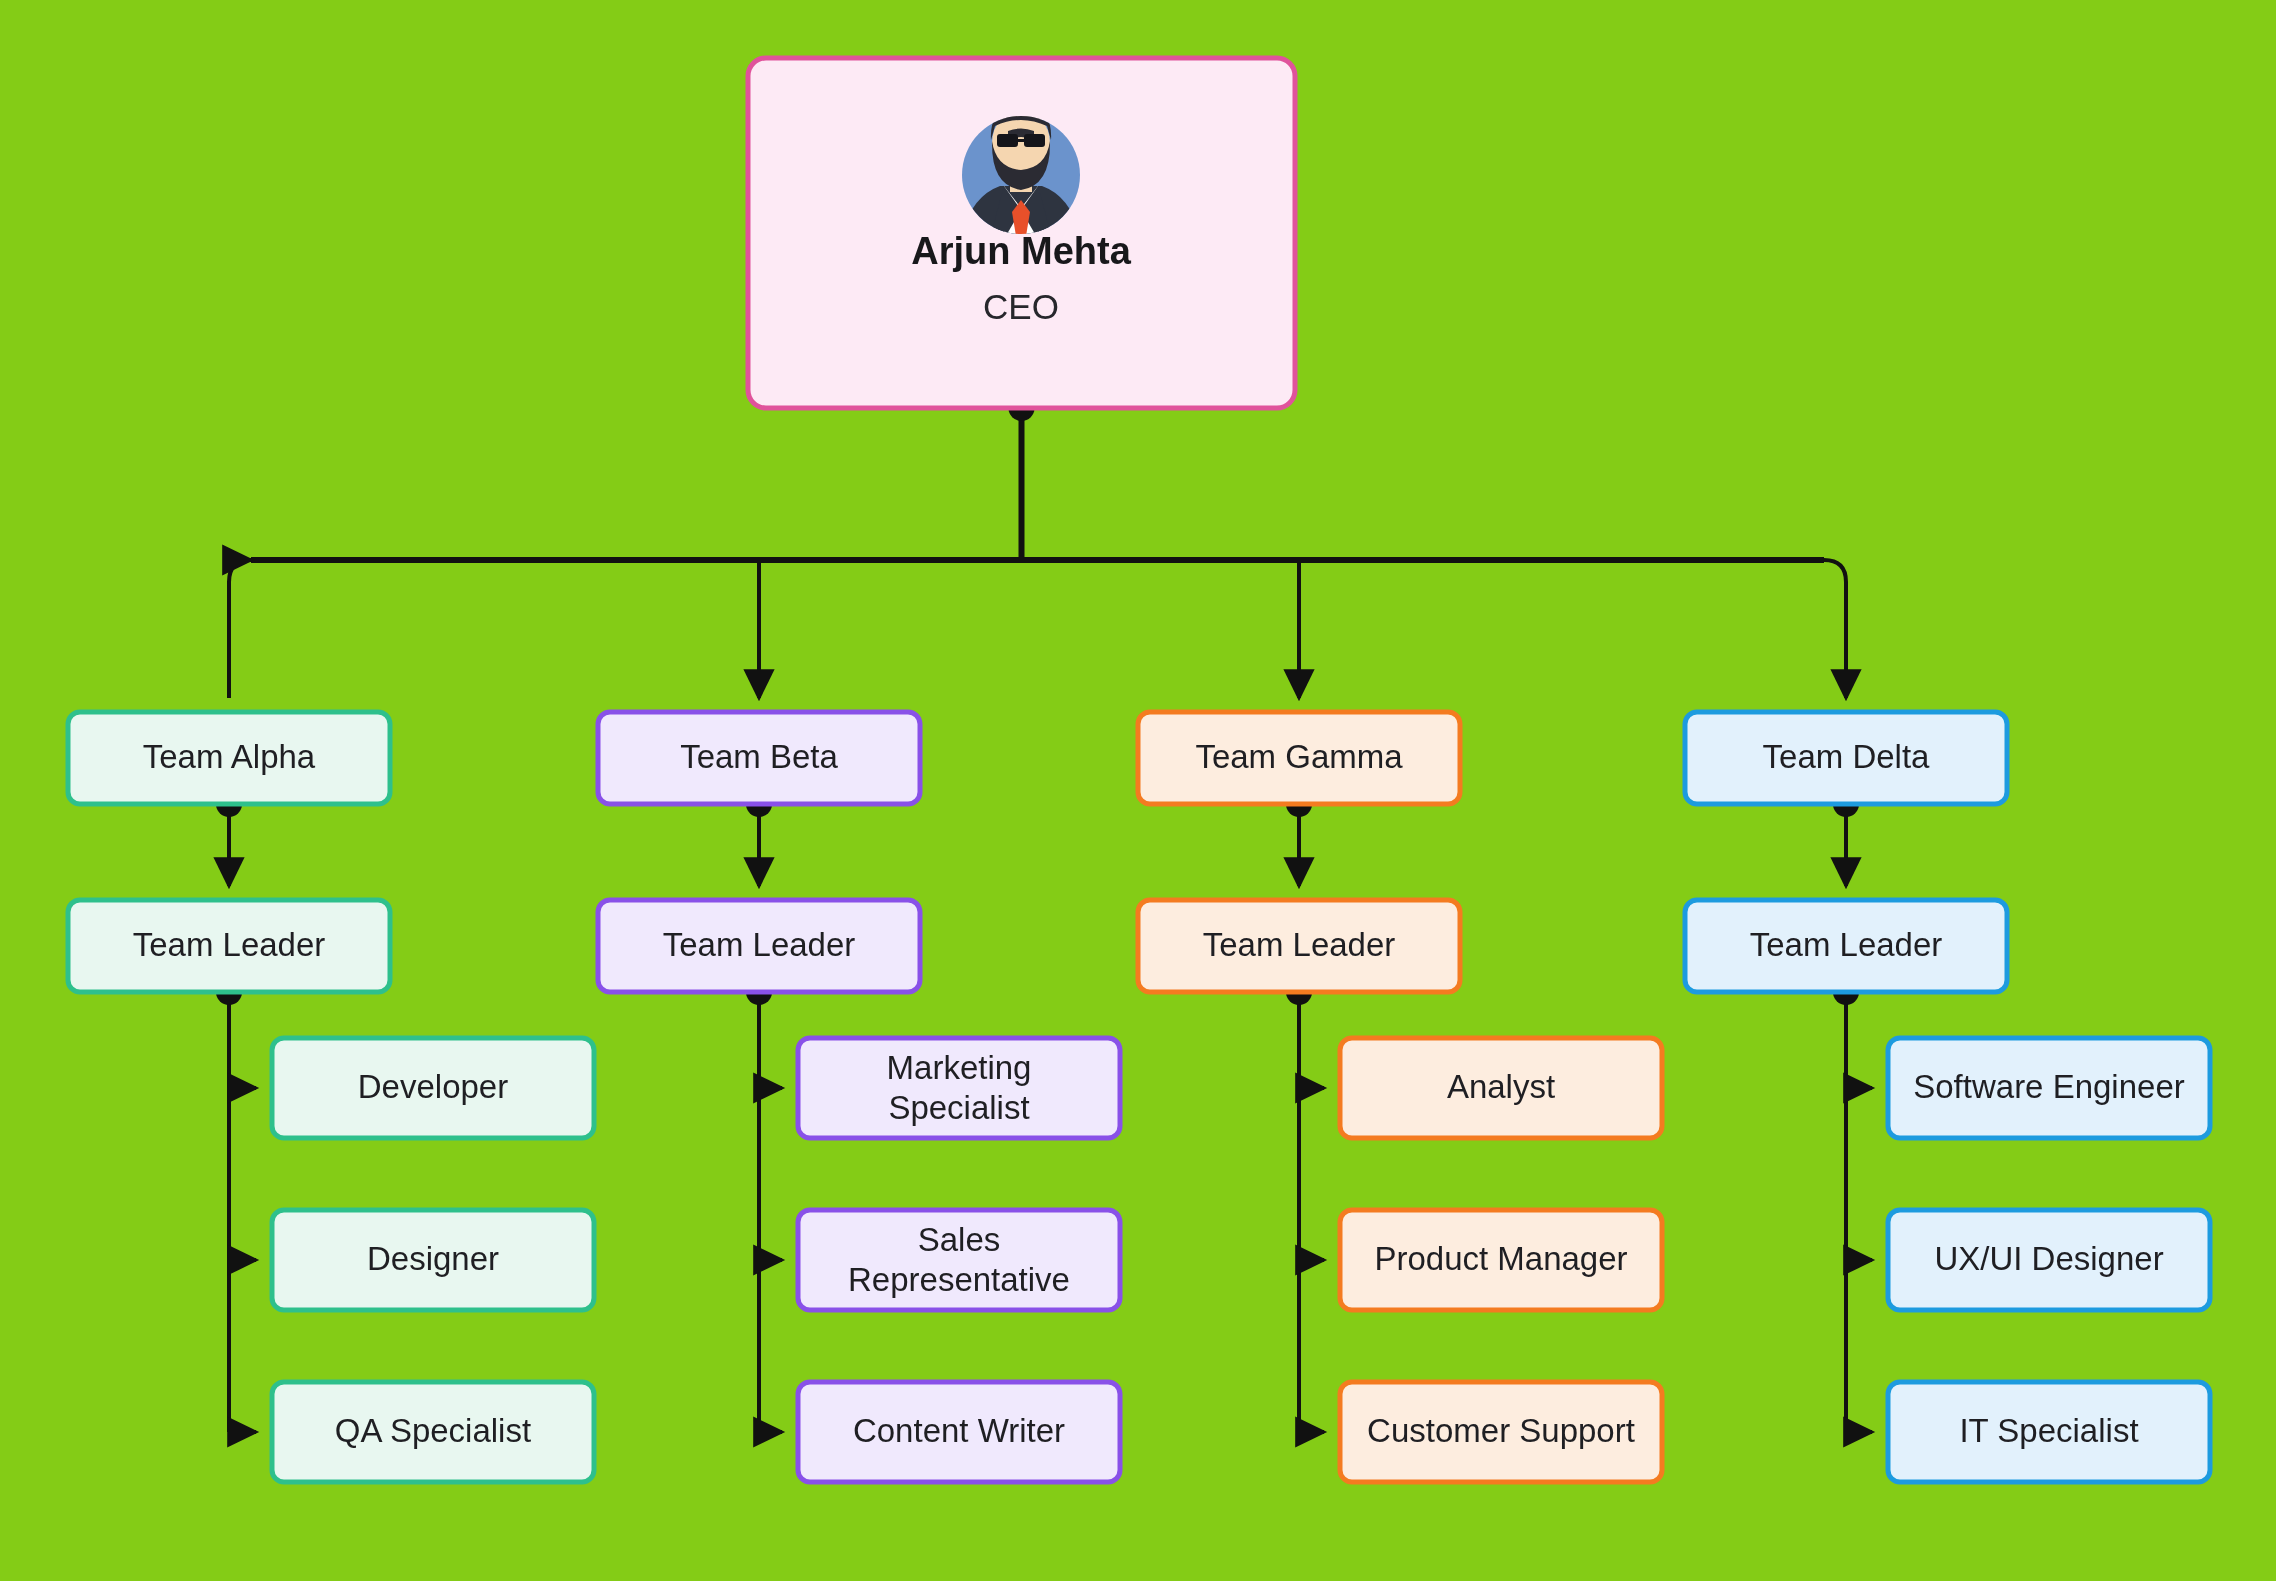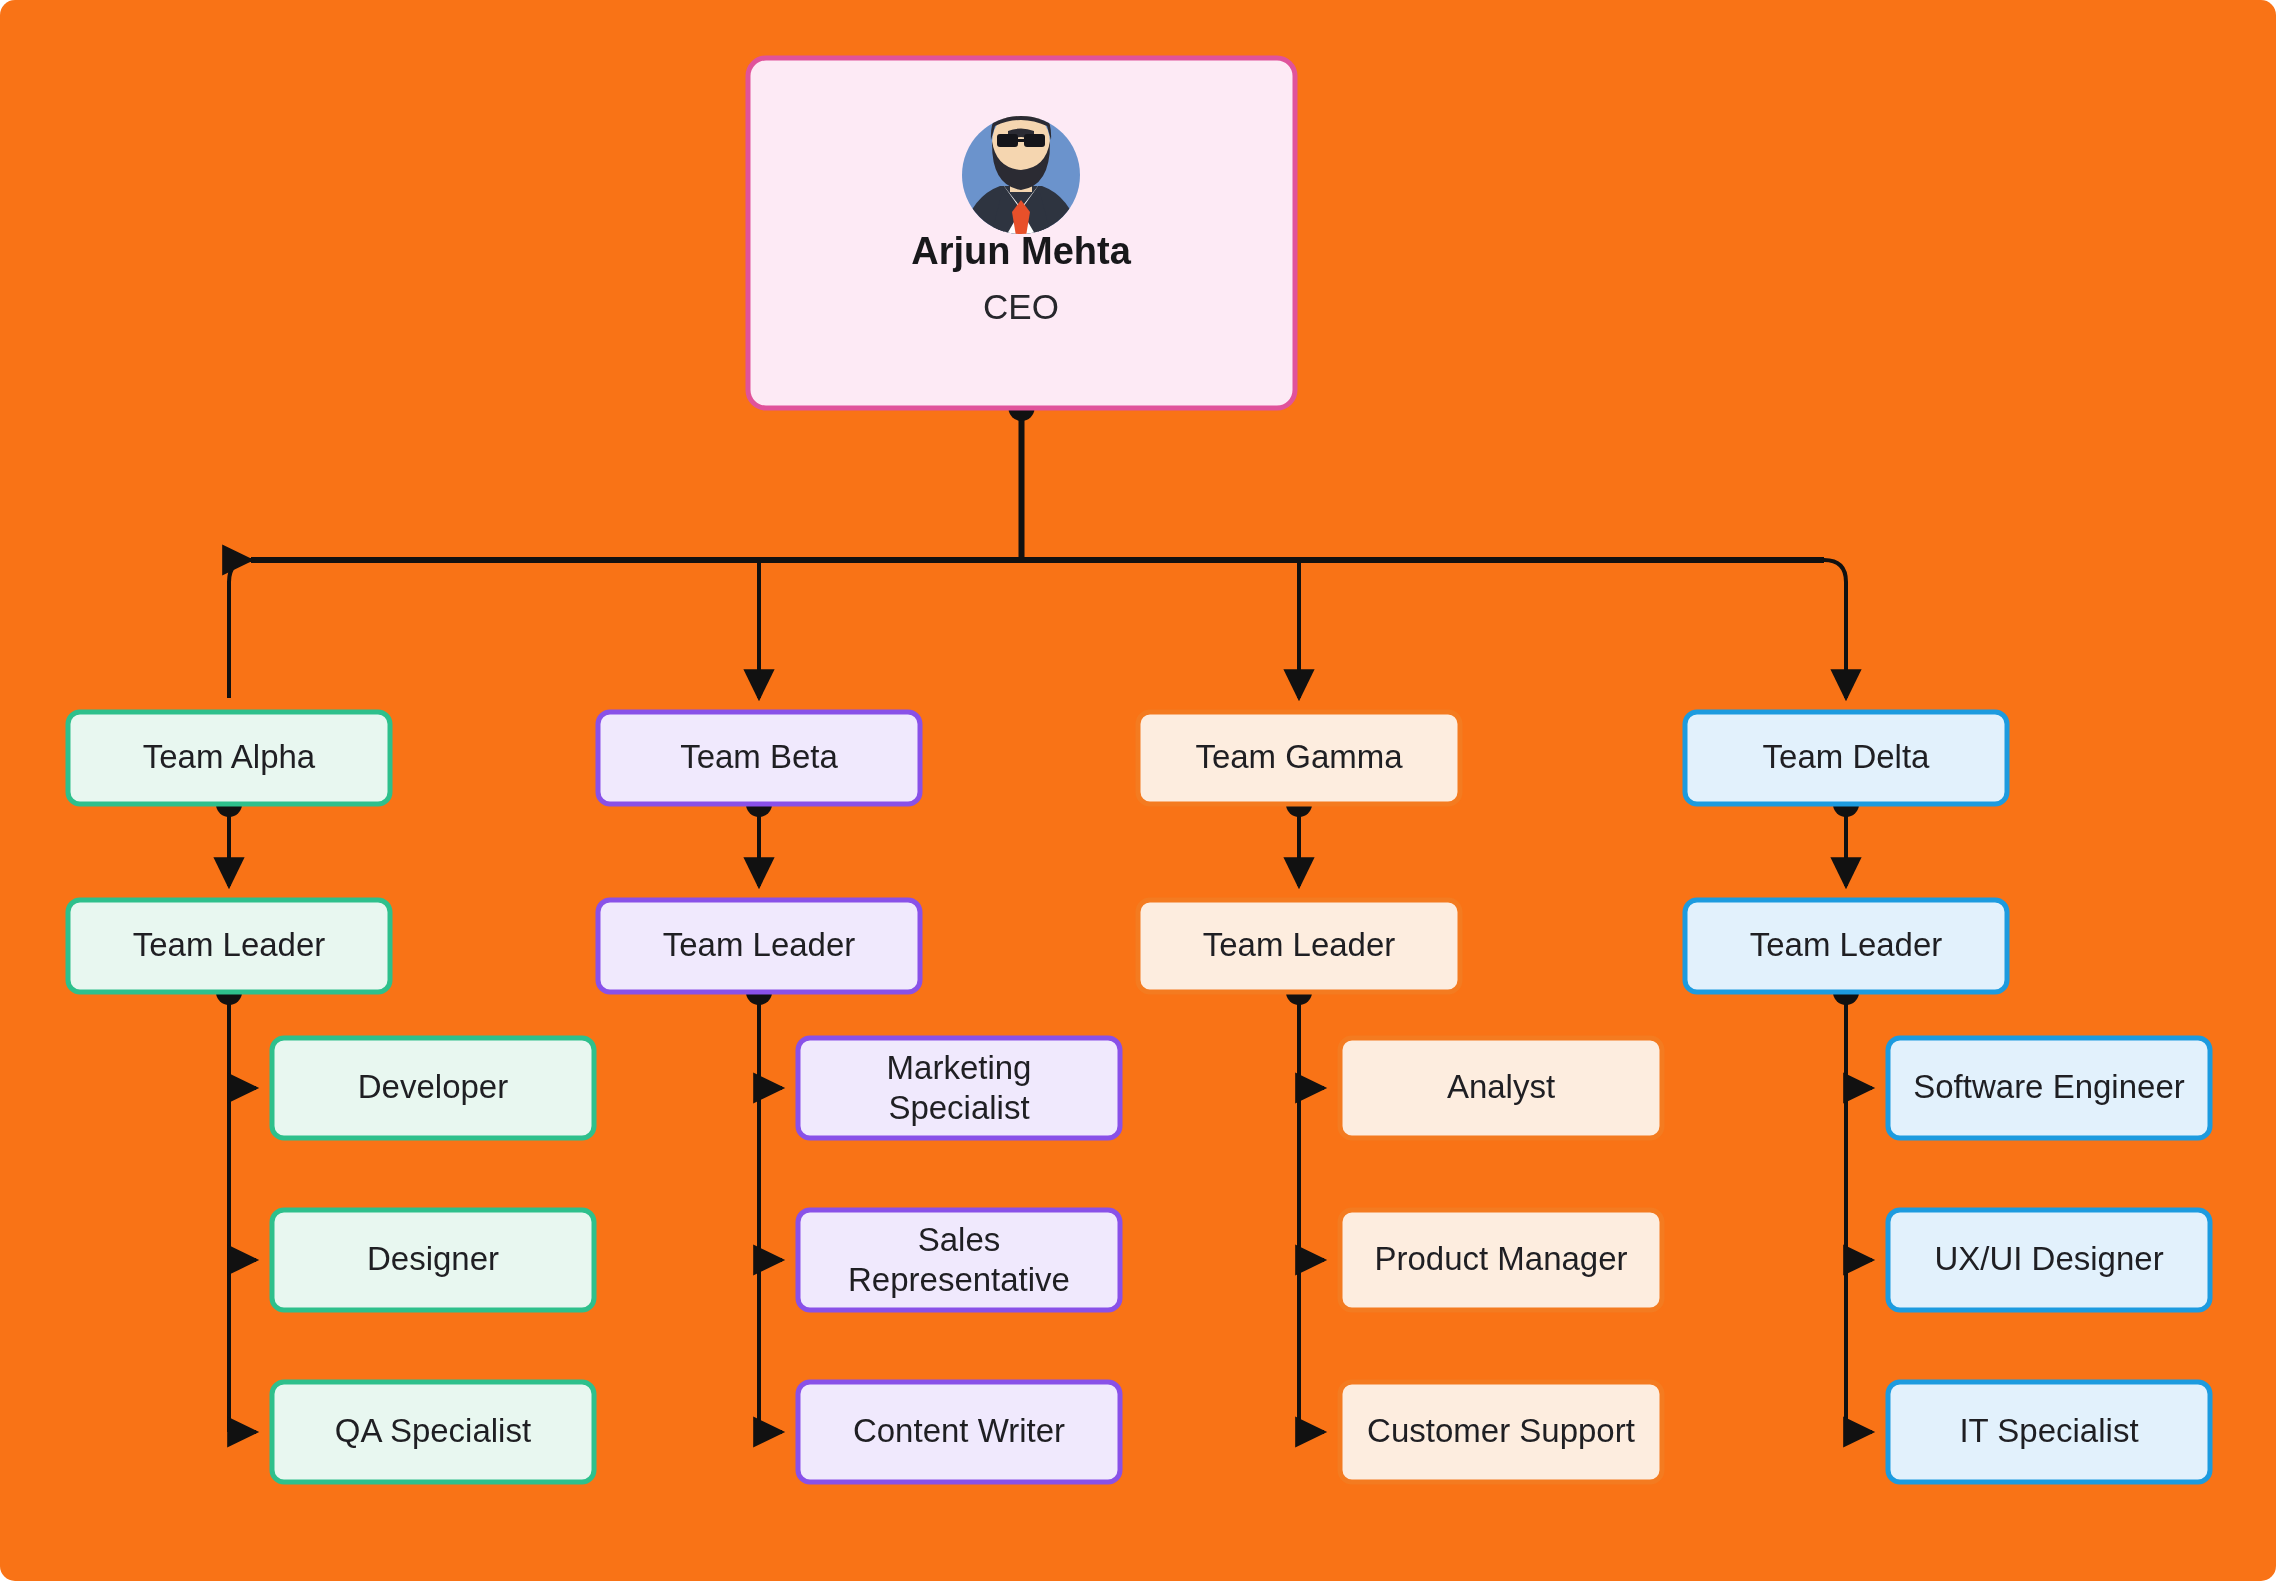--- a/index.html
+++ b/index.html
@@ -11,22 +11,21 @@
   body {
     width: 2276px;
     height: 1581px;
     font-family: "Liberation Sans", sans-serif;
     overflow: hidden;
   }
   #chart-root {
     position: relative;
     width: 2276px;
     height: 1581px;
-    background: #f97316;
-    border-radius: 15px;
+    background: #84cc16;
   }
   svg.org-svg {
     position: absolute;
     inset: 0;
     width: 2276px;
     height: 1581px;
     display: block;
   }
   .node-rect {
     stroke-width: 5;

